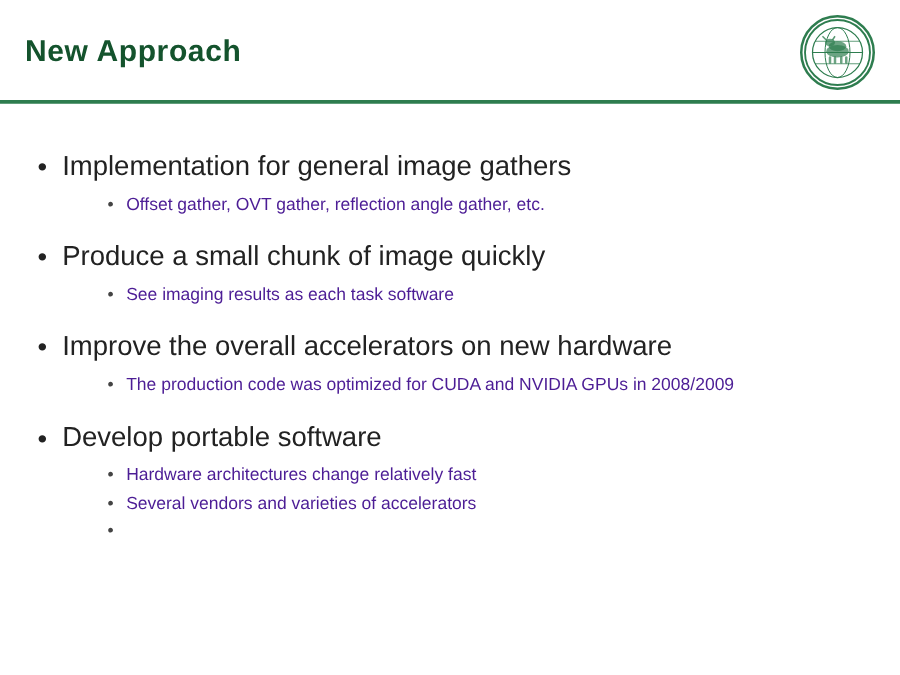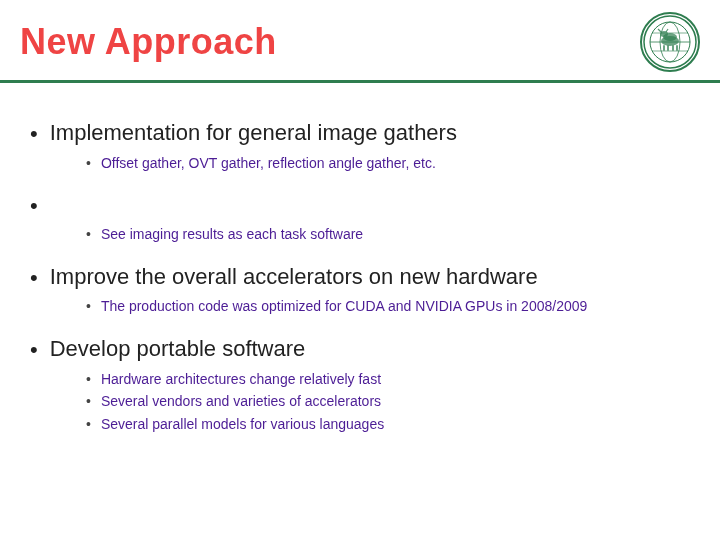--- a/index.html
+++ b/index.html
@@ -26,23 +26,23 @@
 
     .header {
       padding: 12px 20px 8px 20px;
       border-bottom: 3px solid #2e7d4f;
       display: flex;
       align-items: center;
       justify-content: space-between;
     }
 
     .title {
-      font-size: 36px;
+      font-size: 24px;
       font-weight: bold;
-      color: #ef4444;
+      color: #14532d;
       letter-spacing: 0.5px;
     }
 
     .logo {
       width: 60px;
       height: 60px;
       border-radius: 50%;
       border: 2px solid #2e7d4f;
       display: flex;
       align-items: center;
@@ -149,20 +149,21 @@
     </div>
     <div class="sub-points">
       <div class="sub-point">
         <span class="sub-bullet">•</span>
         <span class="sub-text">Offset gather, OVT gather, reflection angle gather, etc.</span>
       </div>
     </div>
 
     <div class="main-point">
       <span class="main-bullet">•</span>
+      <span class="main-text">Produce a small chunk of image quickly</span>
     </div>
     <div class="sub-points">
       <div class="sub-point">
         <span class="sub-bullet">•</span>
         <span class="sub-text">See imaging results as each task software</span>
       </div>
     </div>
 
     <div class="main-point">
       <span class="main-bullet">•</span>
@@ -183,18 +184,17 @@
       <div class="sub-point">
         <span class="sub-bullet">•</span>
         <span class="sub-text">Hardware architectures change relatively fast</span>
       </div>
       <div class="sub-point">
         <span class="sub-bullet">•</span>
         <span class="sub-text">Several vendors and varieties of accelerators</span>
       </div>
       <div class="sub-point">
         <span class="sub-bullet">•</span>
-        <span class="sub-text">Several parallel models for various languages</span>
       </div>
     </div>
 
   </div>
 </div>
 
 </body></html>

